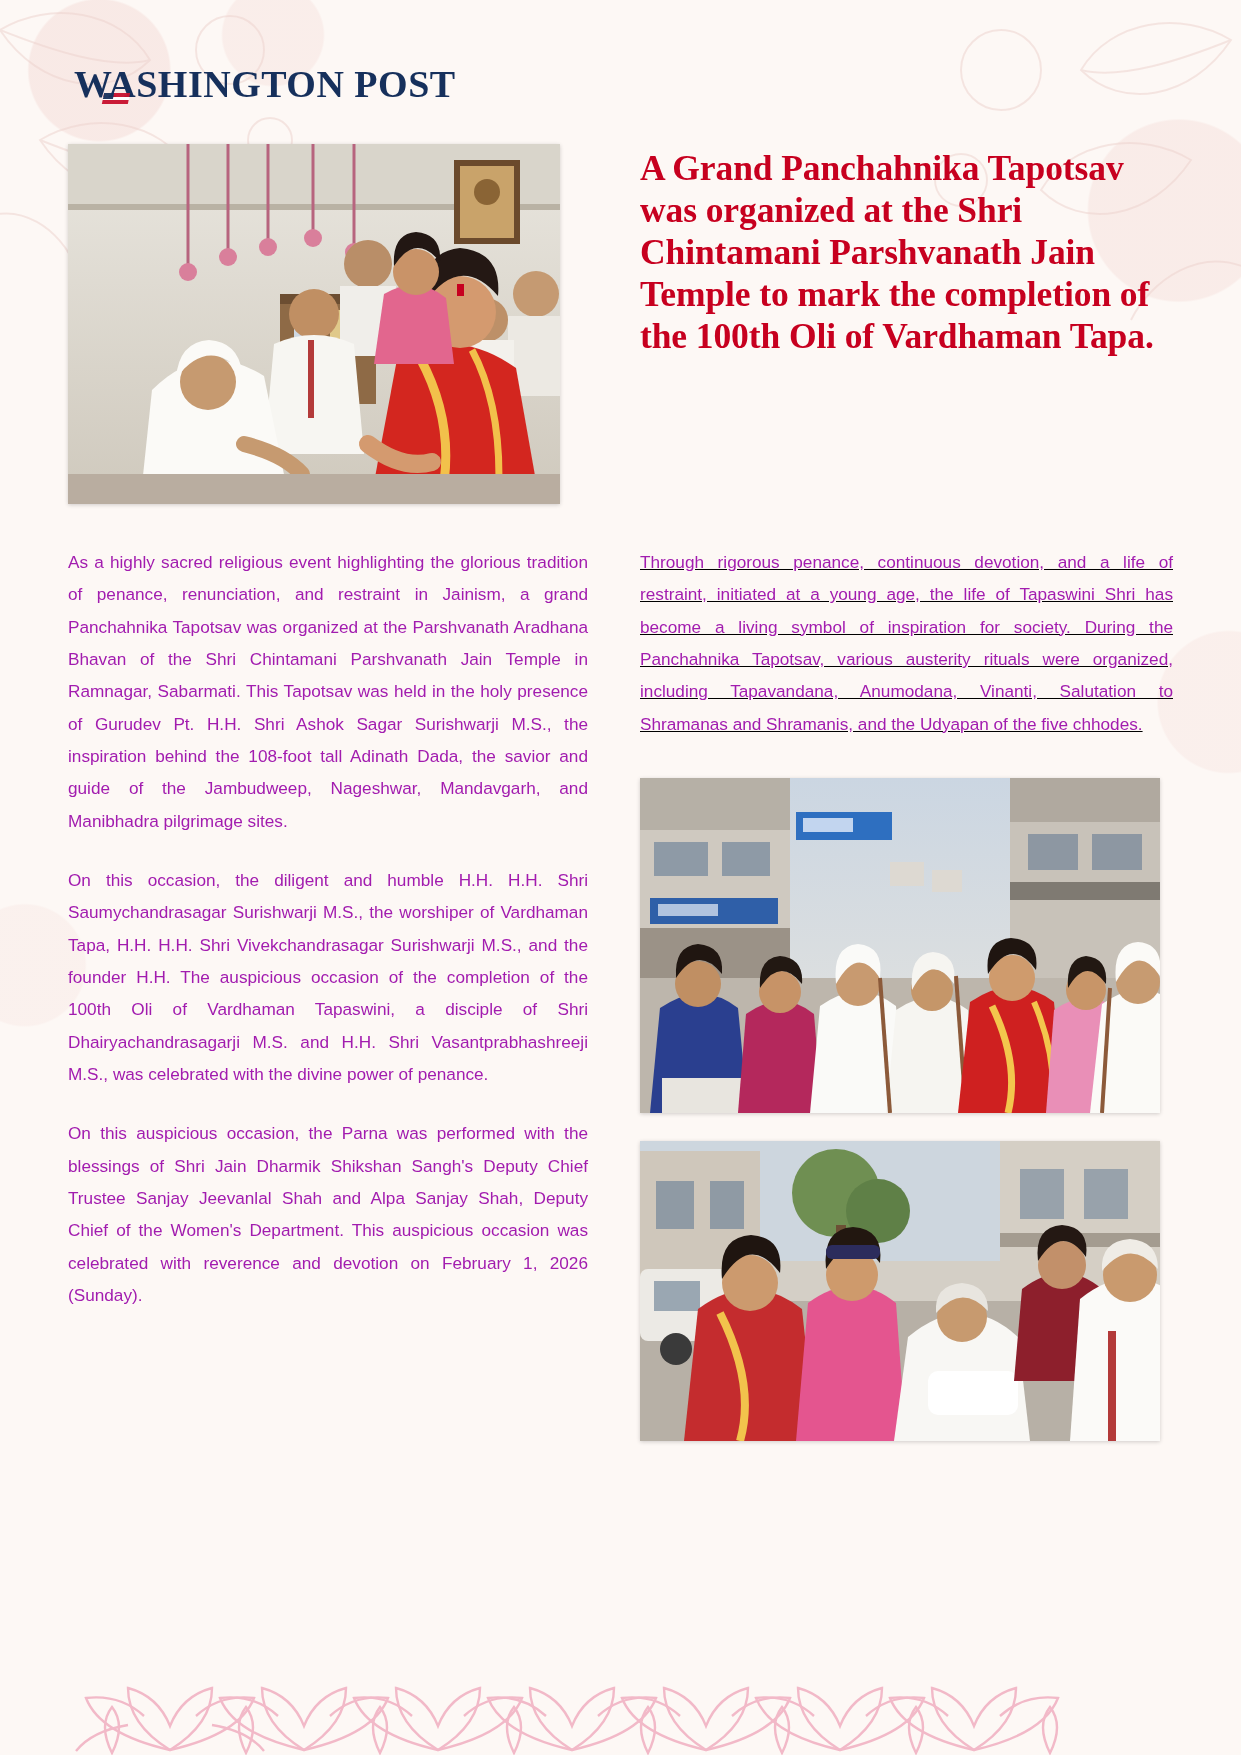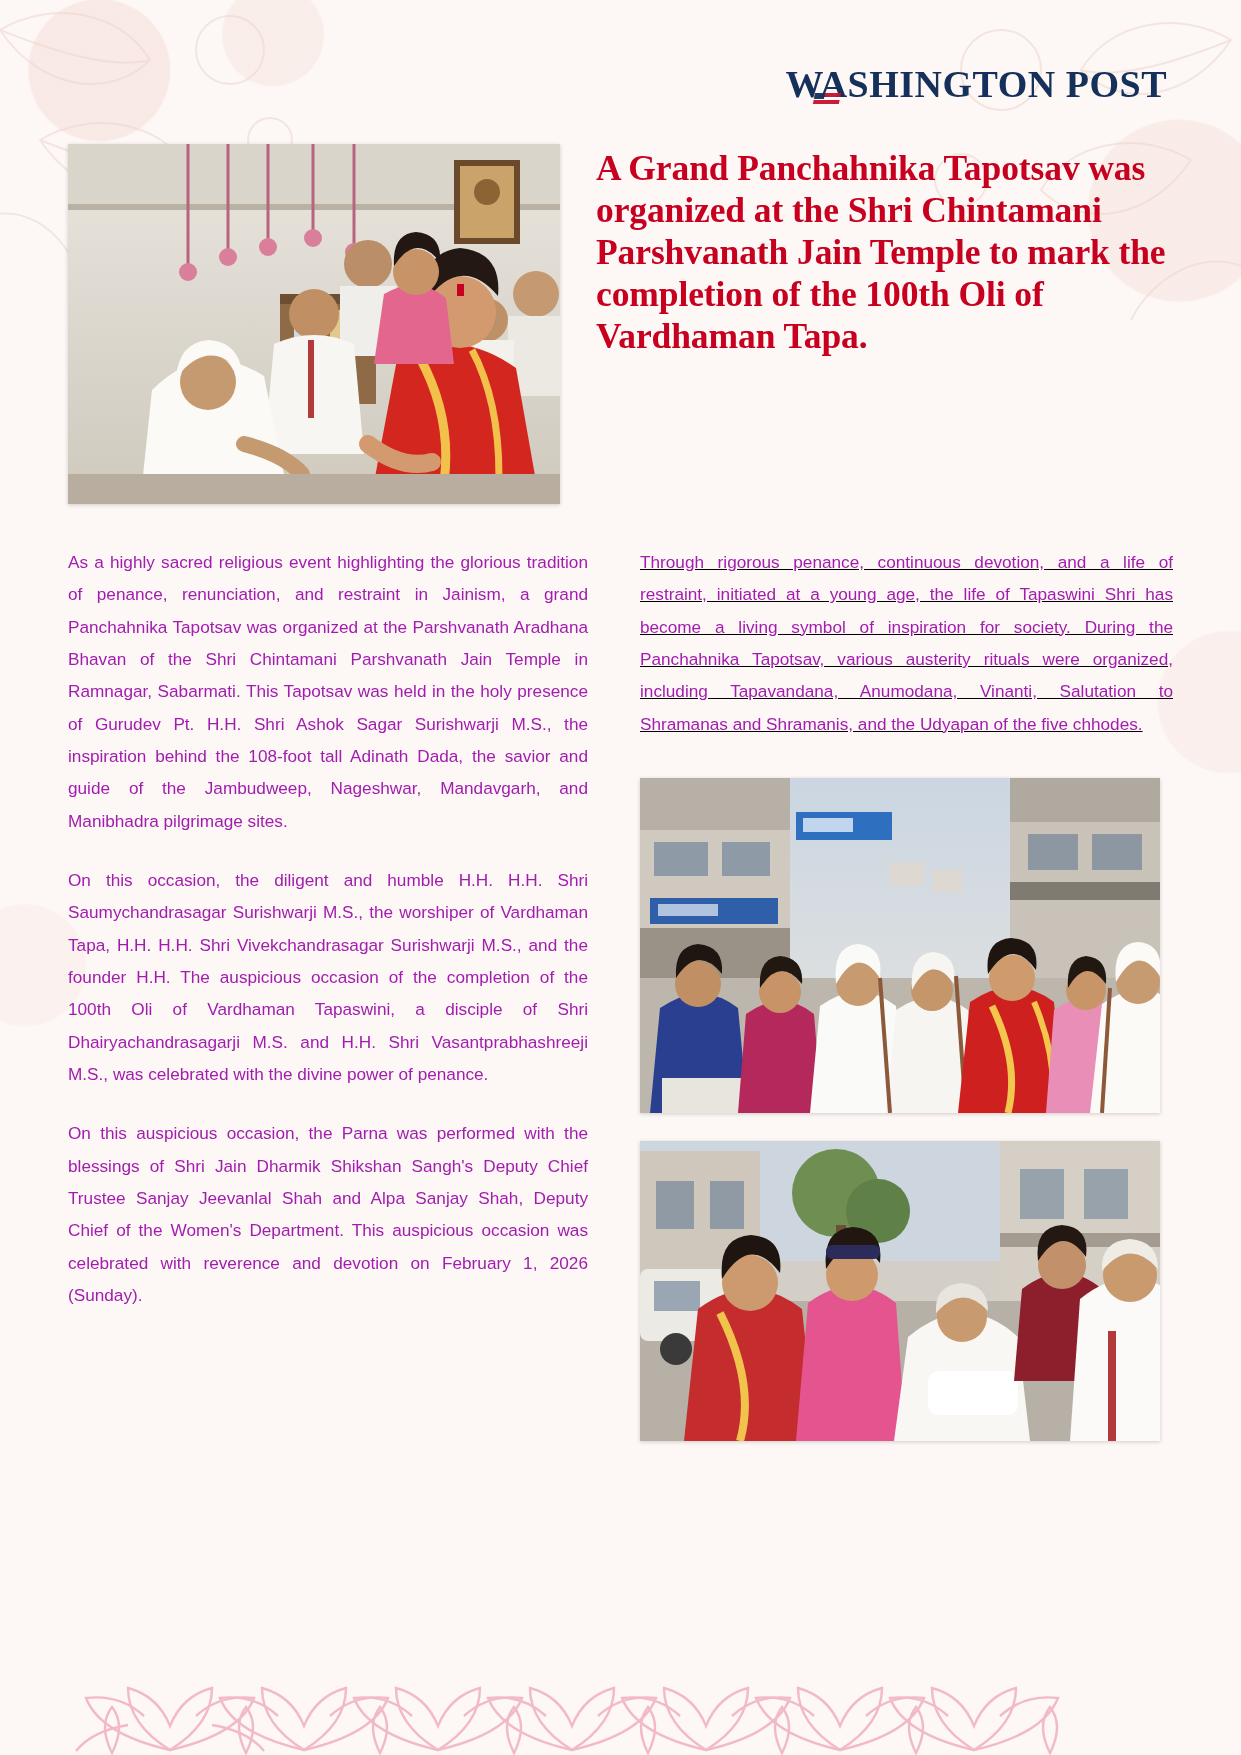--- a/index.html
+++ b/index.html
@@ -37,21 +37,21 @@
 
   .page {
     position: relative;
     width: 1241px;
     height: 1755px;
     padding: 62px 68px 0 68px;
   }
 
   
   .masthead {
-    text-align: right;
+    text-align: left;
     margin-bottom: 38px;
     position: relative;
   }
   .masthead-title {
     font-family: "Liberation Serif", serif;
     font-size: 38px;
     font-weight: bold;
     letter-spacing: 0.5px;
     color: #16305c;
     display: inline-block;
@@ -73,21 +73,21 @@
     content: "";
     position: absolute;
     left: 0; top: 0;
     width: 10px; height: 6px;
     background: #16305c;
   }
 
   
   .top-row {
     display: flex;
-    gap: 36px;
+    gap: 80px;
     align-items: flex-start;
   }
   .hero-photo-wrap {
     width: 492px;
     flex: 0 0 492px;
   }
   .headline {
     flex: 1;
     font-family: "Liberation Serif", serif;
     font-weight: bold;

